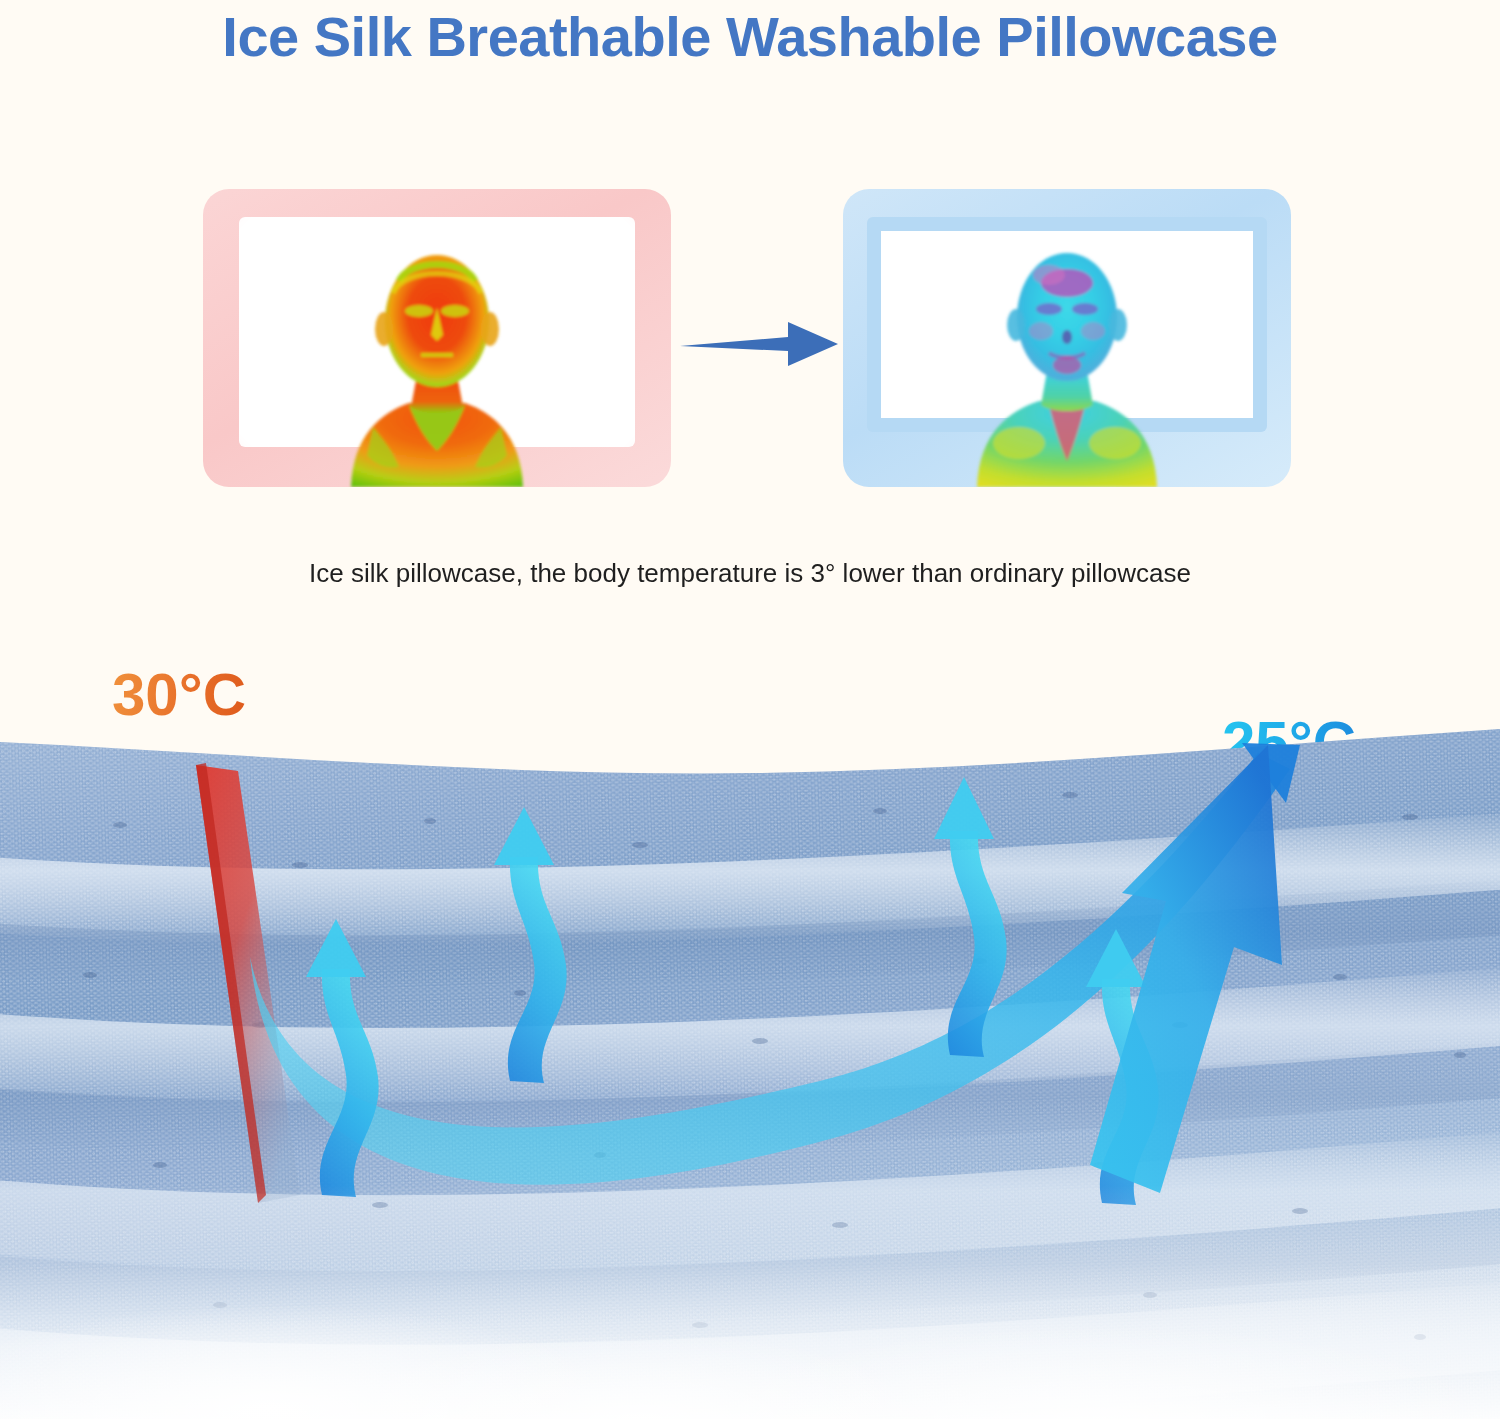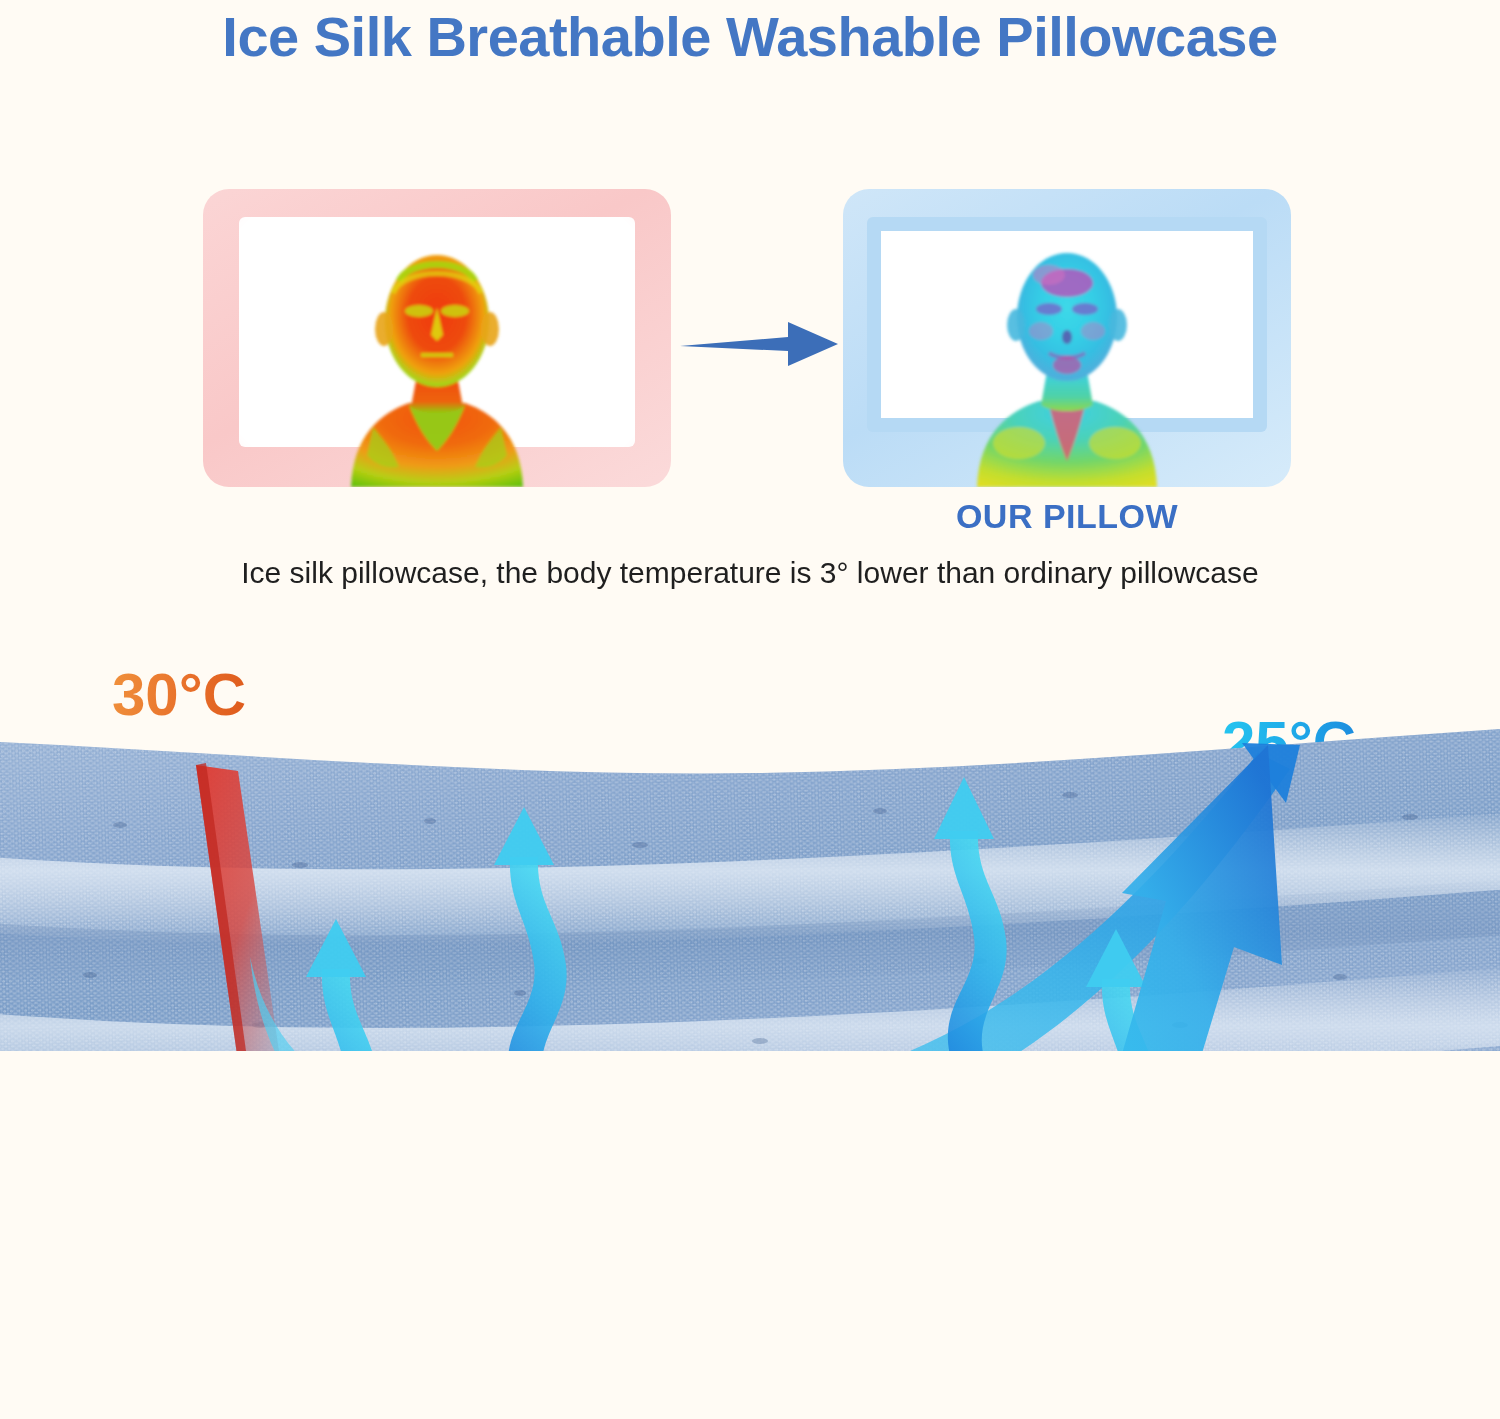--- a/index.html
+++ b/index.html
@@ -4,21 +4,21 @@
 <title>Ice Silk Breathable Washable Pillowcase</title>
 <style>
   * { margin:0; padding:0; box-sizing:border-box; }
   html, body { width:1500px; height:1419px; }
   body {
     font-family: "Liberation Sans", "DejaVu Sans", sans-serif;
     background:#FFFBF4;
     overflow:hidden;
     position:relative;
   }
-  #page { position:relative; width:1500px; height:1051px; overflow:hidden; background:#FFFBF4; }
+  #page { position:relative; width:1500px; height:1419px; overflow:hidden; background:#FFFBF4; }
 
   
   #top-section { position:absolute; left:0; top:0; width:1500px; height:745px; background:#FFFBF4; }
 
   #headline {
     position:absolute; left:0; top:4px; width:1500px;
     text-align:center;
     font-size:56px; font-weight:700; letter-spacing:-0.5px;
     color:#4477C4;
     line-height:66px;
@@ -60,21 +60,21 @@
     position:absolute; text-align:center; white-space:nowrap;
     font-size:34px; font-weight:700; letter-spacing:0.5px;
   }
   #label-other { left:203px; top:497px; width:468px; color:#E8491E; }
   #label-our   { left:843px; top:497px; width:448px; color:#3B6FC4; }
 
   #arrow-between { position:absolute; left:680px; top:318px; width:160px; height:52px; }
 
   #caption {
     position:absolute; left:0; top:552px; width:1500px;
-    text-align:center; font-size:30px; font-weight:400;
+    text-align:center; font-size:26px; font-weight:400;
     color:#1F1F1F; line-height:42px; white-space:nowrap;
   }
 
   
   .temp-label { position:absolute; font-size:60px; font-weight:700; letter-spacing:0px; white-space:nowrap; }
   #temp-hot {
     left:112px; top:660px;
     background:linear-gradient(100deg,#F0913C 0%,#E8702A 55%,#DE5A1C 100%);
     -webkit-background-clip:text; background-clip:text; color:transparent;
   }
@@ -223,21 +223,20 @@
           <ellipse cx="198" cy="142" rx="12" ry="9" fill="#C87AC0" opacity="0.45"></ellipse>
           <ellipse cx="250" cy="142" rx="12" ry="9" fill="#C87AC0" opacity="0.45"></ellipse>
 
           <ellipse cx="224" cy="148" rx="5" ry="7" fill="#5B4EA8" opacity="0.8"></ellipse>
           <path d="M206 164 C214 170 234 170 242 164" stroke="#8E5CB8" stroke-width="4" fill="none" opacity="0.7"></path>
           <ellipse cx="224" cy="176" rx="14" ry="9" fill="#D0409A" opacity="0.6"></ellipse>
         </g>
       </svg>
     </div>
 
-    <div class="panel-label" id="label-our">OUR PILLOW</div>
 
     <div id="caption">Ice silk pillowcase, the body temperature is 3° lower than ordinary pillowcase</div>
 
     <div class="temp-label" id="temp-hot">30°C</div>
     <div class="temp-label" id="temp-cold">25°C</div>
   </div>
 
   <div id="fabric-section">
 
     <svg id="fabric-shape" viewBox="0 0 1500 694" preserveAspectRatio="none">

